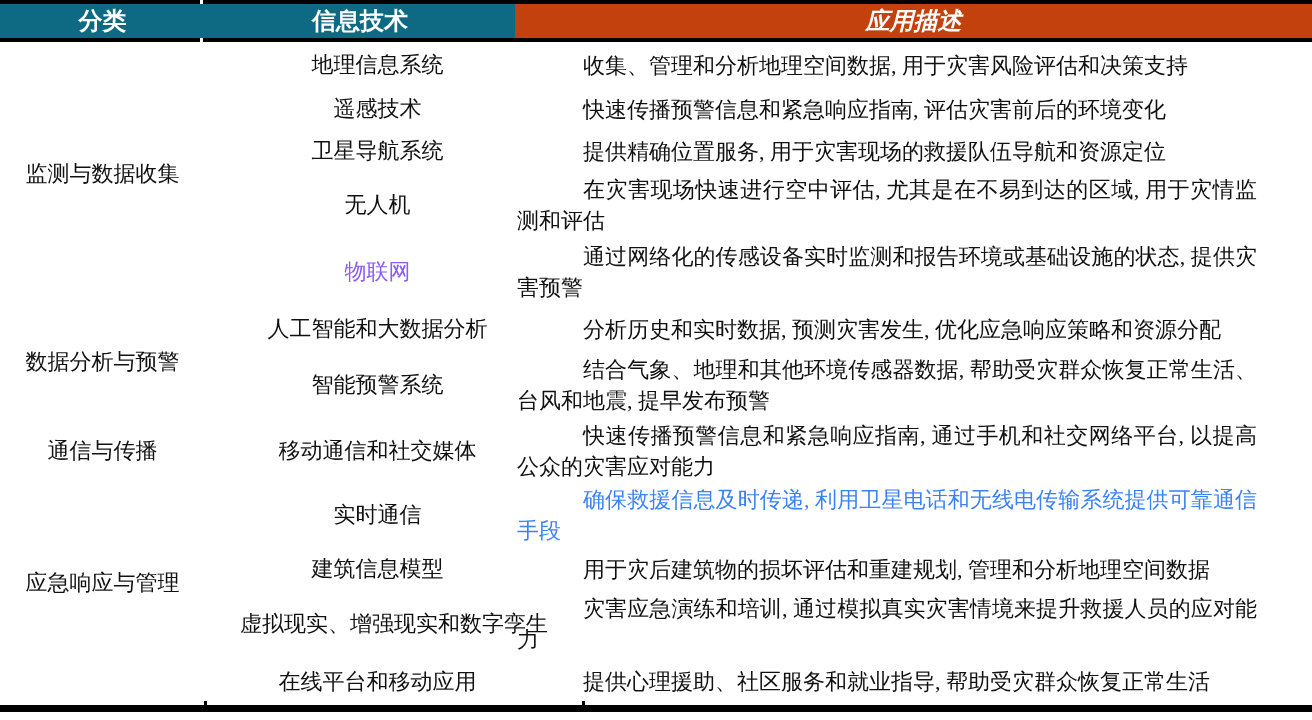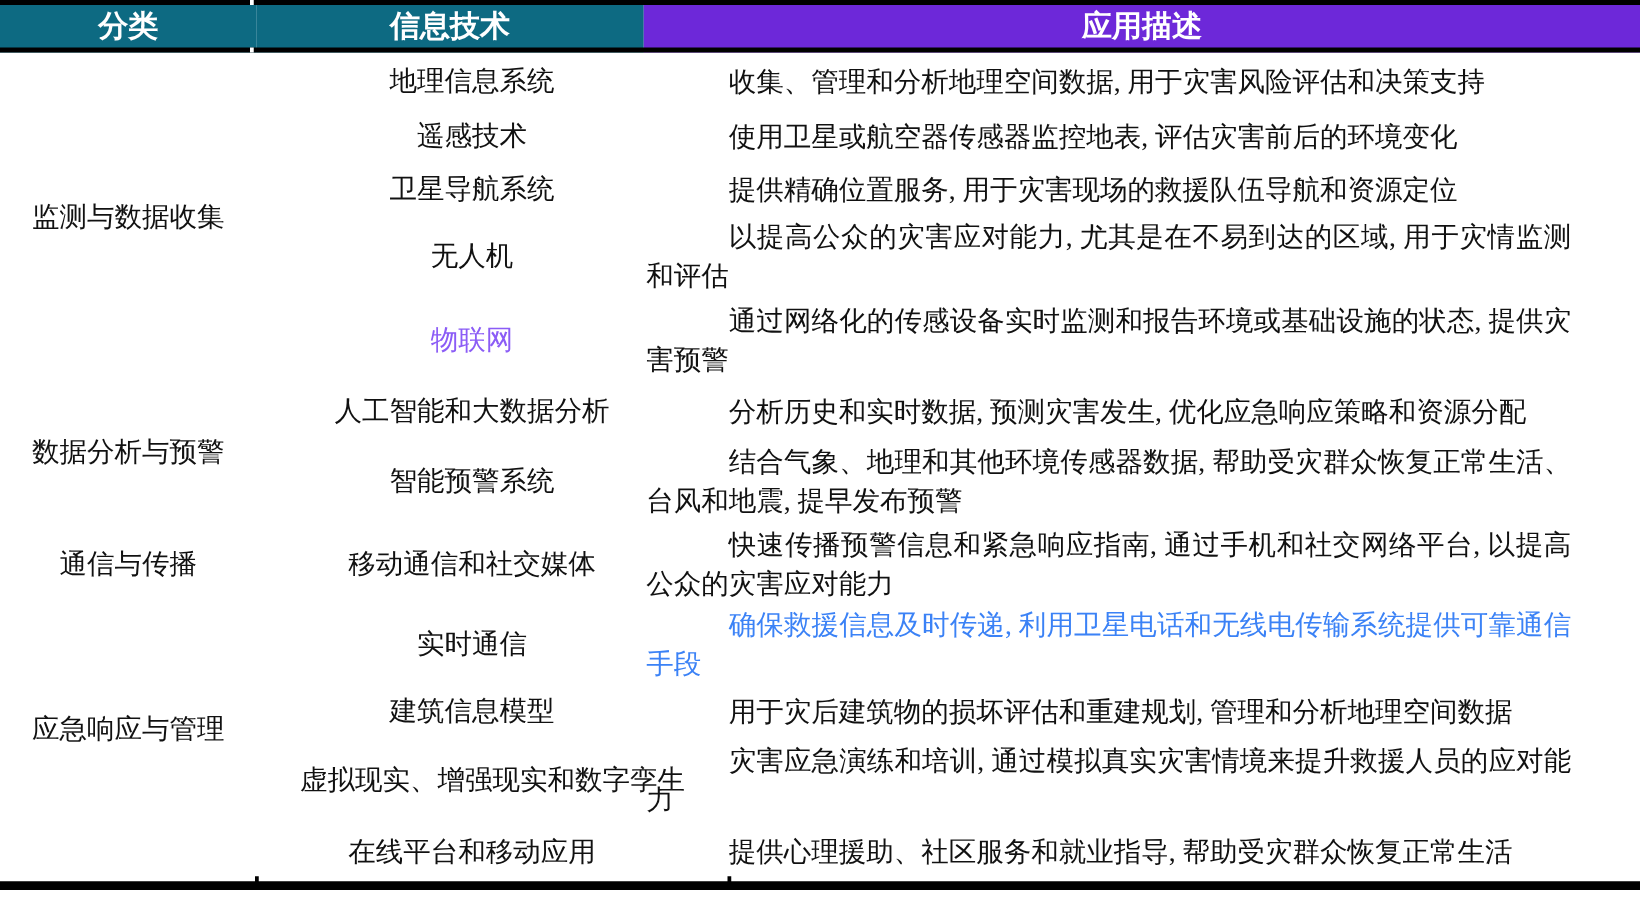--- a/index.html
+++ b/index.html
@@ -80,40 +80,40 @@
   <table>
     <colgroup>
       <col style="width:205px">
       <col style="width:310px">
       <col style="width:797px">
     </colgroup>
     <thead>
       <tr>
         <th style="background: rgb(13, 106, 130); color: rgb(255, 255, 255); margin-left: 16px;">分类</th>
         <th style="background: rgb(13, 106, 130); color: rgb(255, 255, 255);">信息技术</th>
-        <th style="background: #6d28d9; color: rgb(255, 255, 255);">应用描述</th>
+        <th style="background: #c2410c; color: rgb(255, 255, 255); font-style: italic;">应用描述</th>
       </tr>
     </thead>
     <tbody>
         <tr style="height: 46px;">
           <td class="cat-cell" rowspan="5" style="color: rgb(17, 17, 17);">监测与数据收集</td>
           <td class="tech-cell" style="color: rgb(17, 17, 17);">地理信息系统</td>
           <td class="desc-cell" style="color: rgb(17, 17, 17);">收集、管理和分析地理空间数据, 用于灾害风险评估和决策支持</td>
         </tr>
         <tr style="height: 42px;">
           <td class="tech-cell" style="color: rgb(17, 17, 17);">遥感技术</td>
-          <td class="desc-cell" style="color: rgb(17, 17, 17);">使用卫星或航空器传感器监控地表, 评估灾害前后的环境变化</td>
+          <td class="desc-cell" style="color: rgb(17, 17, 17);">快速传播预警信息和紧急响应指南, 评估灾害前后的环境变化</td>
         </tr>
         <tr style="height: 42px;">
           <td class="tech-cell" style="color: rgb(17, 17, 17);">卫星导航系统</td>
           <td class="desc-cell" style="color: rgb(17, 17, 17);">提供精确位置服务, 用于灾害现场的救援队伍导航和资源定位</td>
         </tr>
         <tr style="height: 66px;">
           <td class="tech-cell" style="color: rgb(17, 17, 17);">无人机</td>
-          <td class="desc-cell" style="color: rgb(17, 17, 17);">以提高公众的灾害应对能力, 尤其是在不易到达的区域, 用于灾情监测和评估</td>
+          <td class="desc-cell" style="color: rgb(17, 17, 17);">在灾害现场快速进行空中评估, 尤其是在不易到达的区域, 用于灾情监测和评估</td>
         </tr>
         <tr style="height: 68px;">
           <td class="tech-cell" style="color: #8b5cf6;">物联网</td>
           <td class="desc-cell" style="color: rgb(17, 17, 17);">通过网络化的传感设备实时监测和报告环境或基础设施的状态, 提供灾害预警</td>
         </tr>
         <tr style="height: 46px;">
           <td class="cat-cell" rowspan="2" style="color: rgb(17, 17, 17);">数据分析与预警</td>
           <td class="tech-cell" style="color: rgb(17, 17, 17);">人工智能和大数据分析</td>
           <td class="desc-cell" style="color: rgb(17, 17, 17);">分析历史和实时数据, 预测灾害发生, 优化应急响应策略和资源分配</td>
         </tr>

